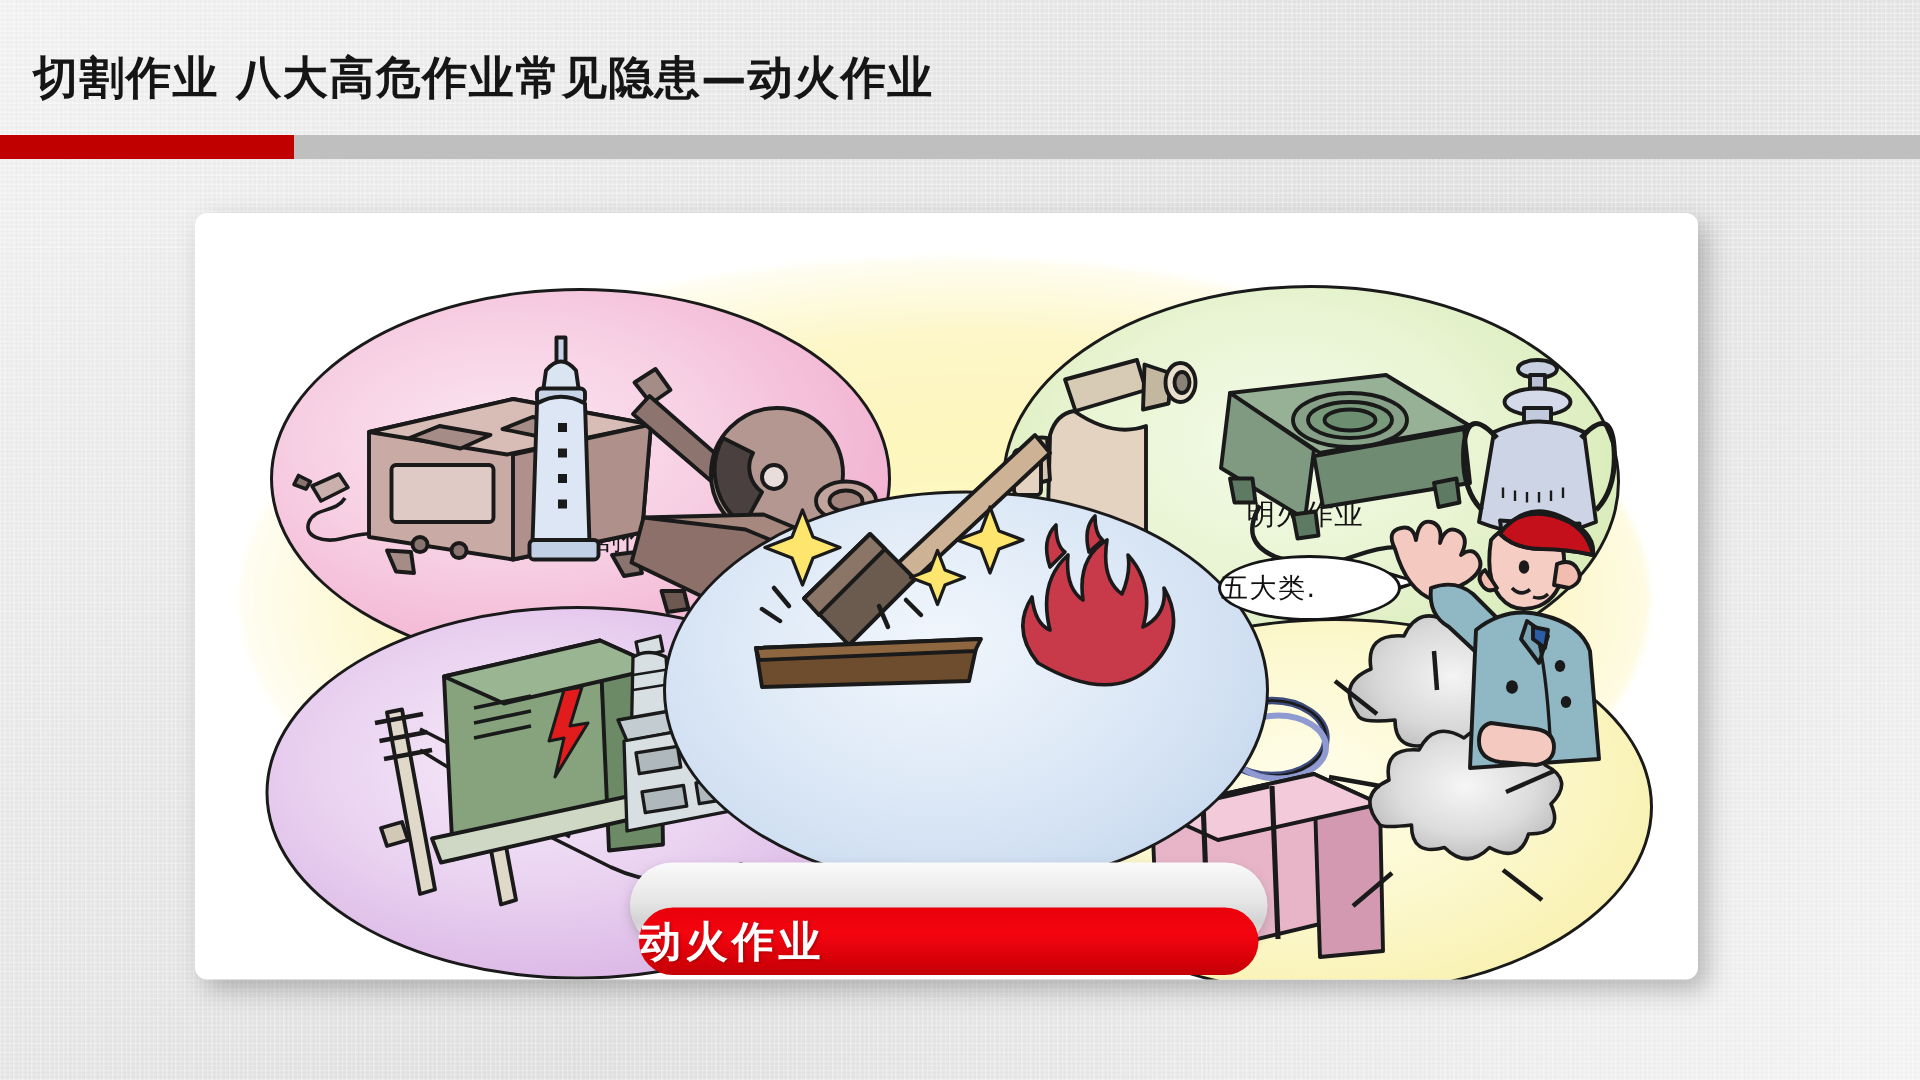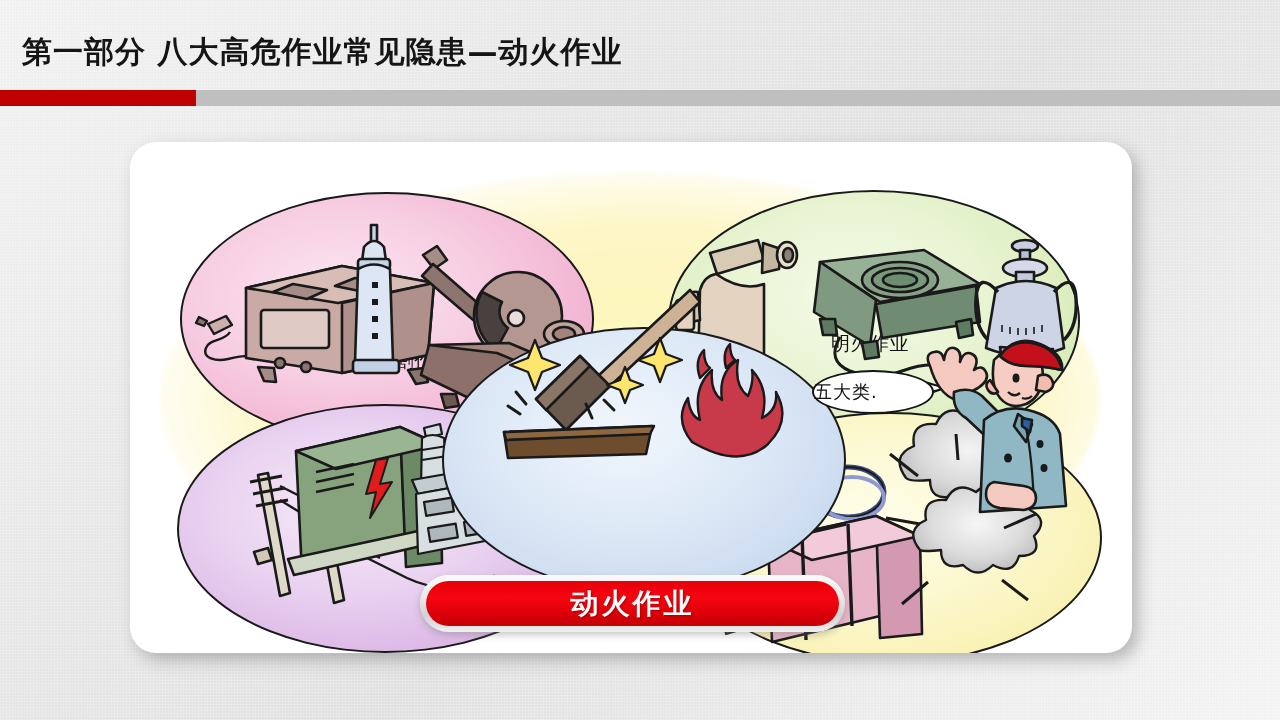--- a/index.html
+++ b/index.html
@@ -57,21 +57,21 @@
   }
 
   
   .card {
     position: absolute;
     left: 130px;
     top: 142px;
     width: 1002px;
     height: 511px;
     background: #ffffff;
-    border-radius: 26px;
+    border-radius: 8px;
     box-shadow: 6px 7px 16px rgba(110,110,110,0.45);
     overflow: hidden;
   }
 
   .art {
     position: absolute;
     inset: 0;
   }
 
   
@@ -203,36 +203,36 @@
     padding: 6px;
     box-sizing: border-box;
   }
   .banner-inner {
     width: 100%;
     height: 100%;
     border-radius: 23px;
     background: linear-gradient(180deg, #e8000a 0%, #f50510 38%, #d90008 75%, #c40007 100%);
     display: flex;
     align-items: center;
-    justify-content: center;
+    margin-top: 24px;
   }
   .banner-text {
     color: #ffffff;
     font-size: 28px;
     font-weight: bold;
     letter-spacing: 3px;
     text-shadow: 1px 1px 2px rgba(120,0,0,0.5);
   }
 </style>
 </head>
 <body>
 
 <div class="bg-texture"></div>
 
-<div class="slide-title">第一部分  八大高危作业常见隐患—动火作业</div>
+<div class="slide-title">切割作业  八大高危作业常见隐患—动火作业</div>
 <div class="divider">
   <div class="divider-gray"></div>
   <div class="divider-red"></div>
 </div>
 
 <div class="card">
   <div class="art">
 
     <div class="glow"></div>
 

